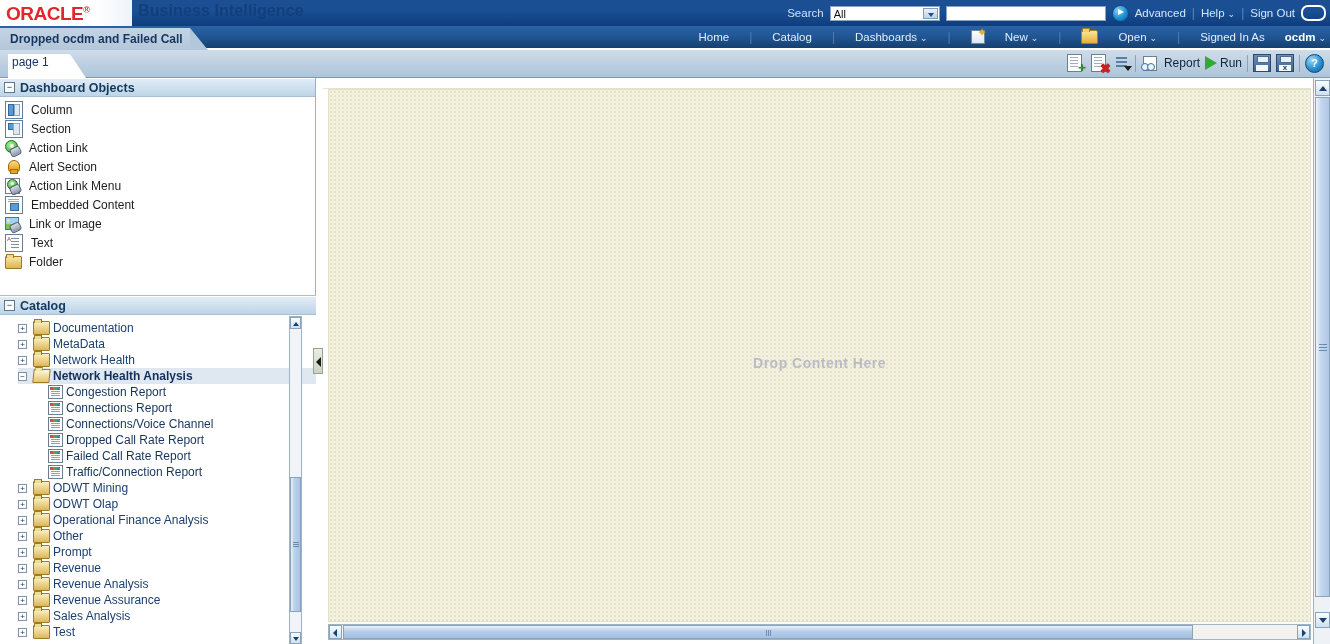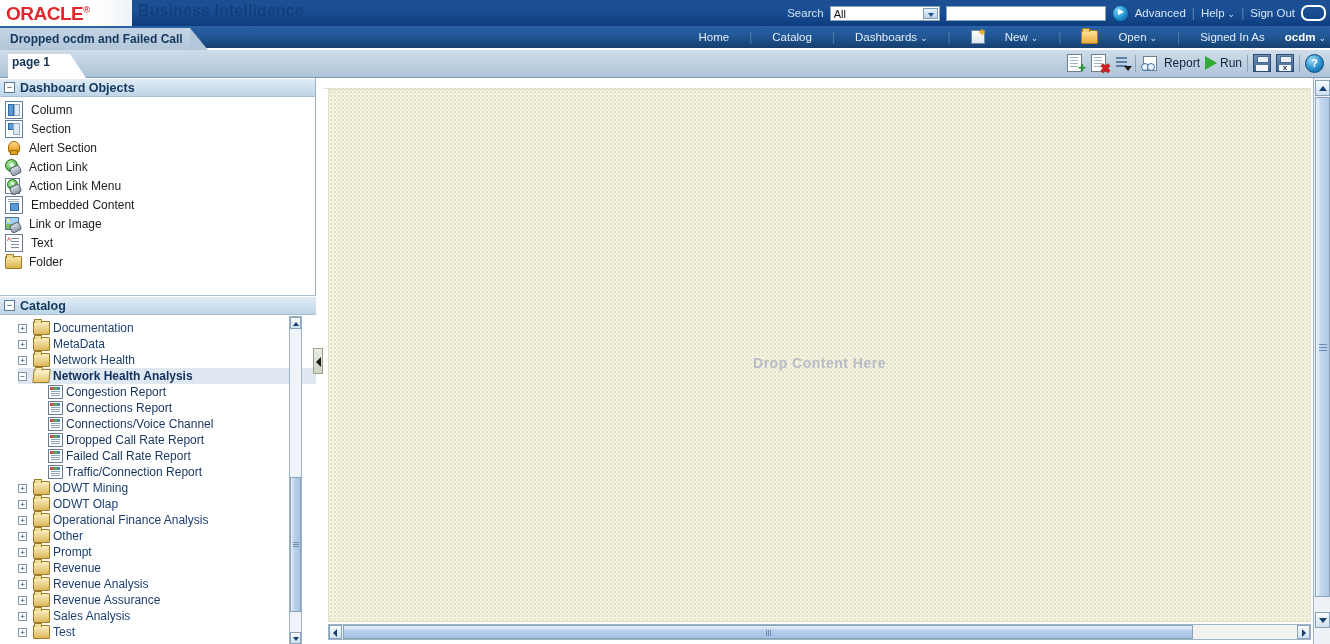--- a/index.html
+++ b/index.html
@@ -125,21 +125,21 @@
   }
   .page-tab {
     position:absolute; left:8px; top:4px; height:24px; width:62px;
     background:#ffffff;
   }
   .page-tab .slant{
     position:absolute; right:-16px; top:0; width:0;height:0;
     border-bottom:24px solid #ffffff; border-right:16px solid transparent;
   }
   .page-tab-label{
-    position:absolute; left:12px; top:5px; font-size:12px; font-weight:bold; color:#16335a;
+    position:absolute; left:12px; top:5px; font-size:12px; font-weight:normal; color:#16335a;
     white-space:nowrap;
   }
   .edit-toolbar {
     position:absolute; right:6px; top:50px; height:26px; display:flex; align-items:center; gap:5px;
   }
   .tb-ico { position:relative; width:19px;height:18px; }
   .doc-shape{
     position:absolute;left:1px;top:0;width:13px;height:16px;background:#ffffff;
     border:1px solid #6d7f92;
   }
@@ -535,33 +535,33 @@
       <div class="obj-row">
         <span class="oico ic-column"></span>
         <span class="olabel">Column</span>
       </div>
       <div class="obj-row">
         <span class="oico ic-section"></span>
         <span class="olabel">Section</span>
       </div>
       <div class="obj-row">
         <span class="oico">
-          <span class="ic-bell"></span>
-          <span class="ic-bell-b"></span>
-        </span>
-        <span class="olabel">Alert Section</span>
-      </div>
-      <div class="obj-row">
-        <span class="oico">
           <span class="ic-gear">
               <span class="ic-gear-in"></span>
             </span>
           <span class="ic-chain"></span>
         </span>
         <span class="olabel">Action Link</span>
+      </div>
+      <div class="obj-row">
+        <span class="oico">
+          <span class="ic-bell"></span>
+          <span class="ic-bell-b"></span>
+        </span>
+        <span class="olabel">Alert Section</span>
       </div>
       <div class="obj-row">
         <span class="oico">
           <span class="ic-page-bg"></span>
           <span class="ic-gear" style="left:2px;top:1px;width:9px;height:9px;">
               <span class="ic-gear-in" style="left:2.8px;top:2.8px;width:3px;height:3px;"></span>
             </span>
           <span class="ic-chain"></span>
         </span>
         <span class="olabel">Action Link Menu</span>

